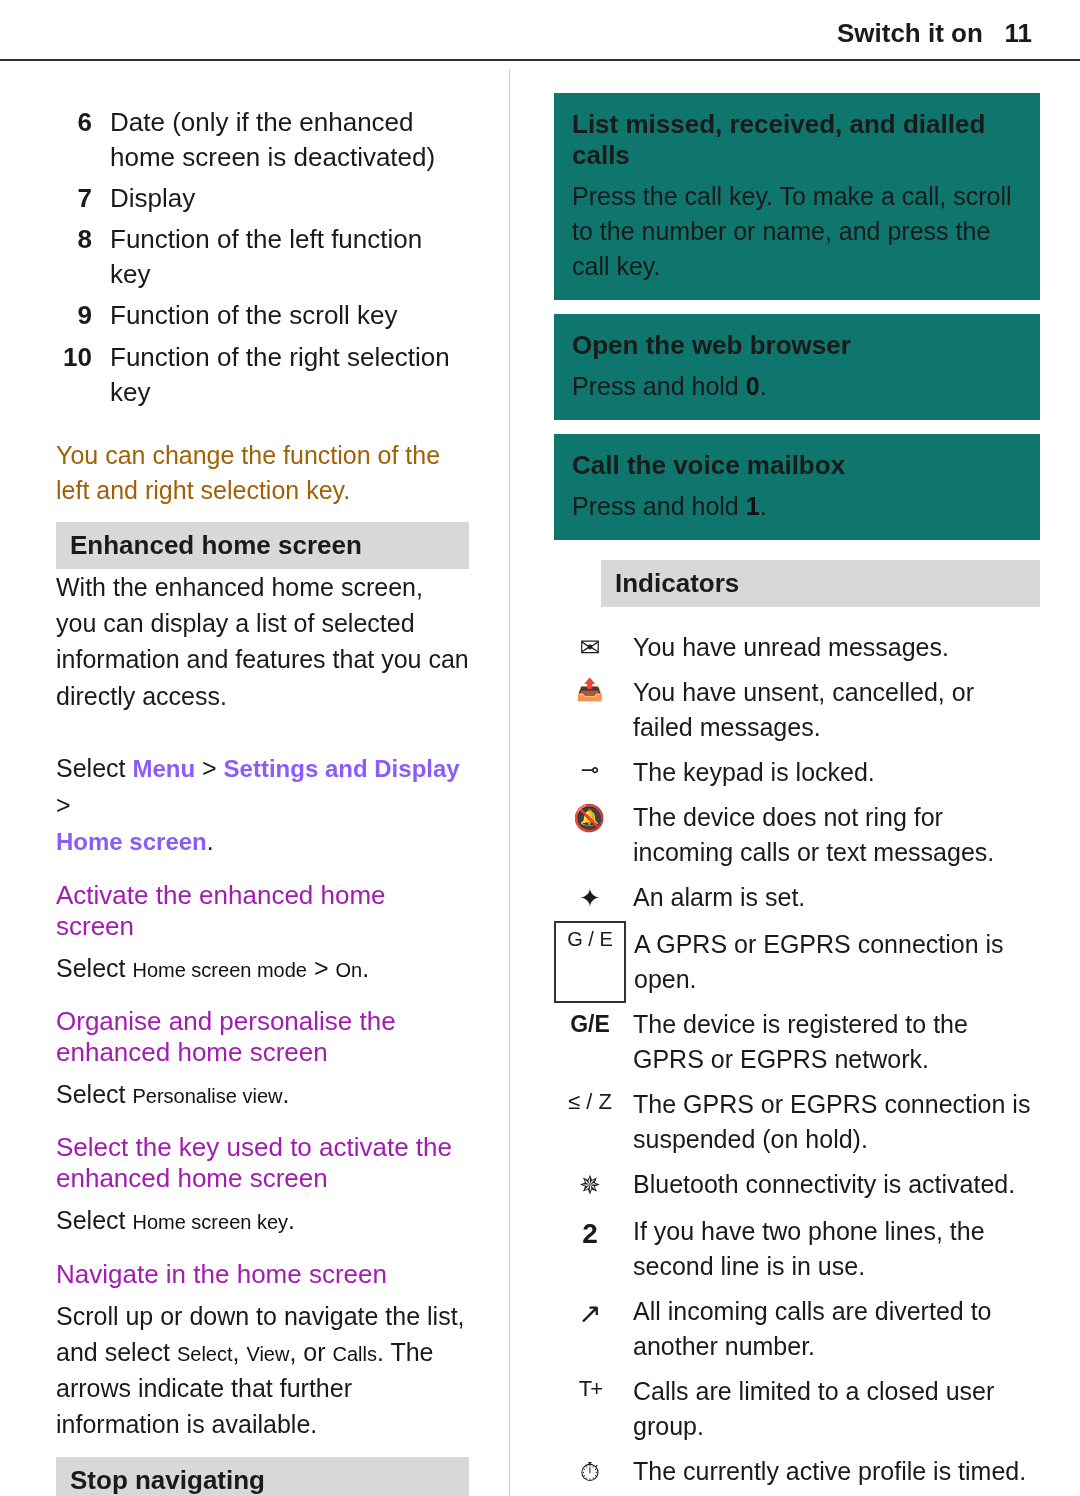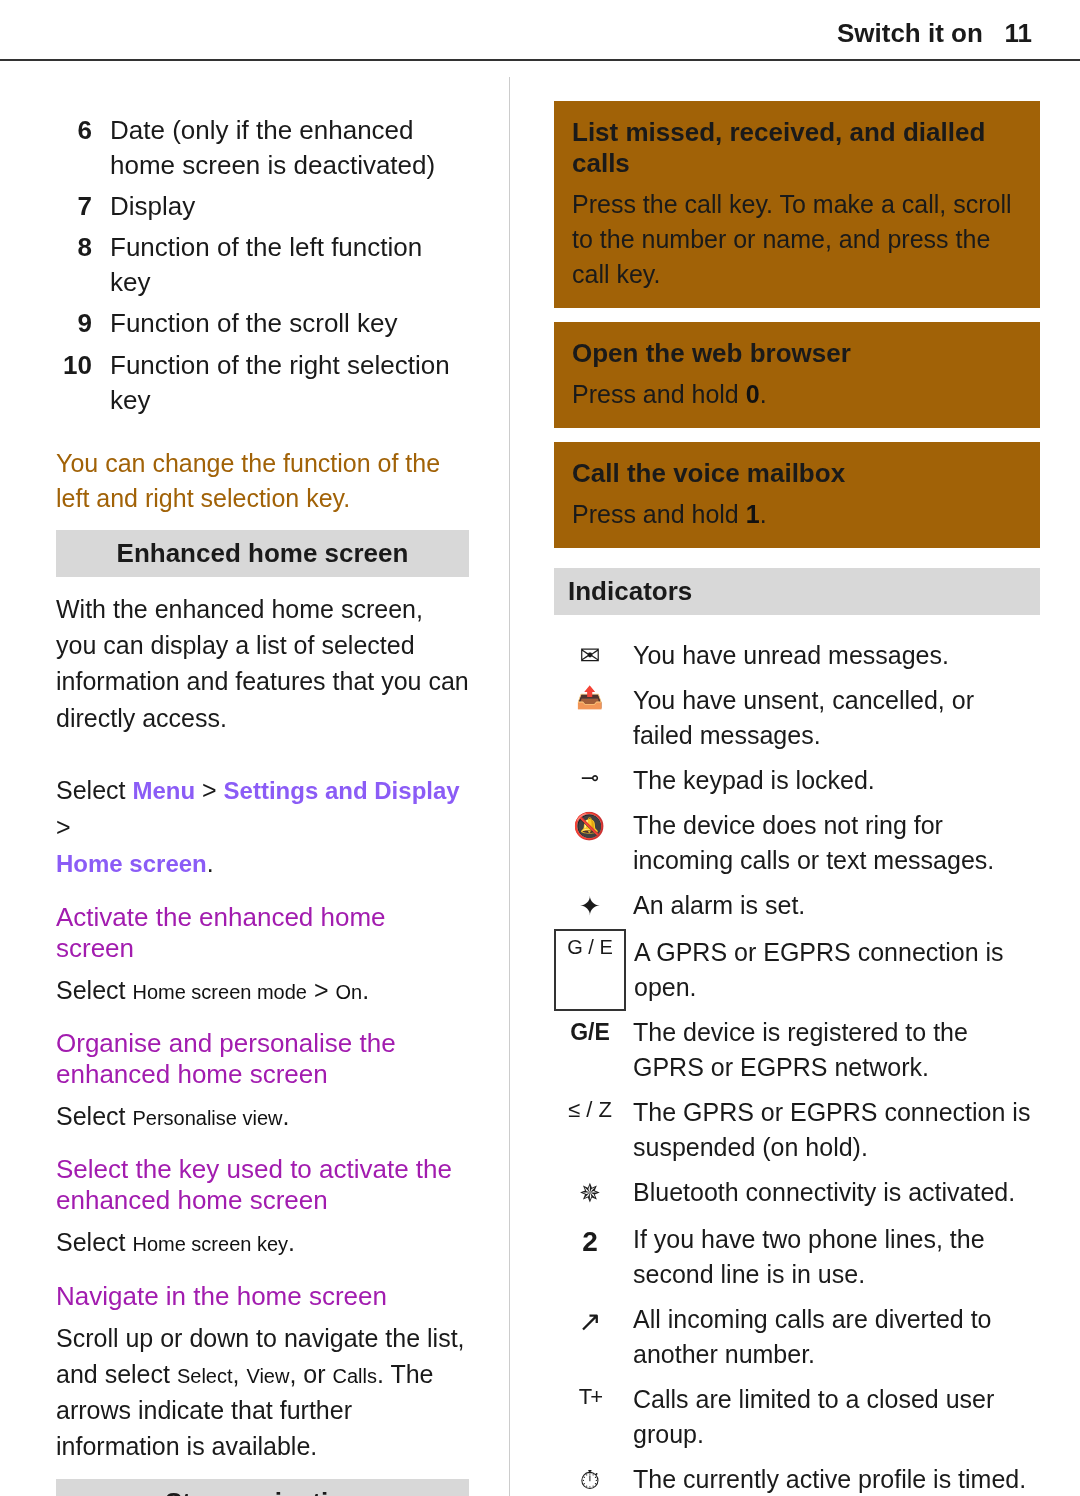--- a/index.html
+++ b/index.html
@@ -19,21 +19,21 @@
       position: relative;
       background: #fff;
     }
     
     .header {
       display: flex;
       justify-content: flex-end;
       align-items: center;
       padding: 18px 48px 10px 48px;
       border-bottom: 2px solid #333;
-      margin-bottom: 16px;
+      margin-bottom: 8px;
     }
     .header-title {
       font-size: 26px;
       font-weight: bold;
       color: #1a1a1a;
     }
 
     
     .content {
       display: flex;
@@ -76,23 +76,21 @@
       line-height: 1.4;
       color: #a16207;
     }
 
     
     .section-header {
       background: #d8d8d8;
       padding: 8px 14px;
       font-size: 26px;
       font-weight: bold;
-      margin-bottom: 14px;
       margin-top: 14px;
-      text-align: center;
     }
 
     .section-body {
       font-size: 25px;
       line-height: 1.45;
       margin-bottom: 16px;
       color: #1a1a1a;
     }
     .menu-item {
       font-size: 24px;
@@ -113,21 +111,21 @@
       margin-bottom: 14px;
       color: #1a1a1a;
     }
     .inline-menu {
       font-size: 20px;
       color: #111;
     }
 
     
     .info-block {
-      background: #a16207;
+      background: #0f766e;
       padding: 16px 18px;
       margin-bottom: 2px;
       margin-top: 14px;
     }
     .info-block-title {
       font-size: 26px;
       font-weight: bold;
       margin-bottom: 8px;
       color: #1a1a1a;
     }
@@ -142,20 +140,21 @@
     }
 
     
     .indicators-header {
       background: #d8d8d8;
       padding: 8px 14px;
       font-size: 26px;
       font-weight: bold;
       margin-top: 20px;
       margin-bottom: 18px;
+      margin-left: 47px;
     }
     .indicator-table {
       width: 100%;
       border-collapse: collapse;
     }
     .indicator-table tr {
       vertical-align: top;
     }
     .indicator-table td {
       padding: 5px 8px;

